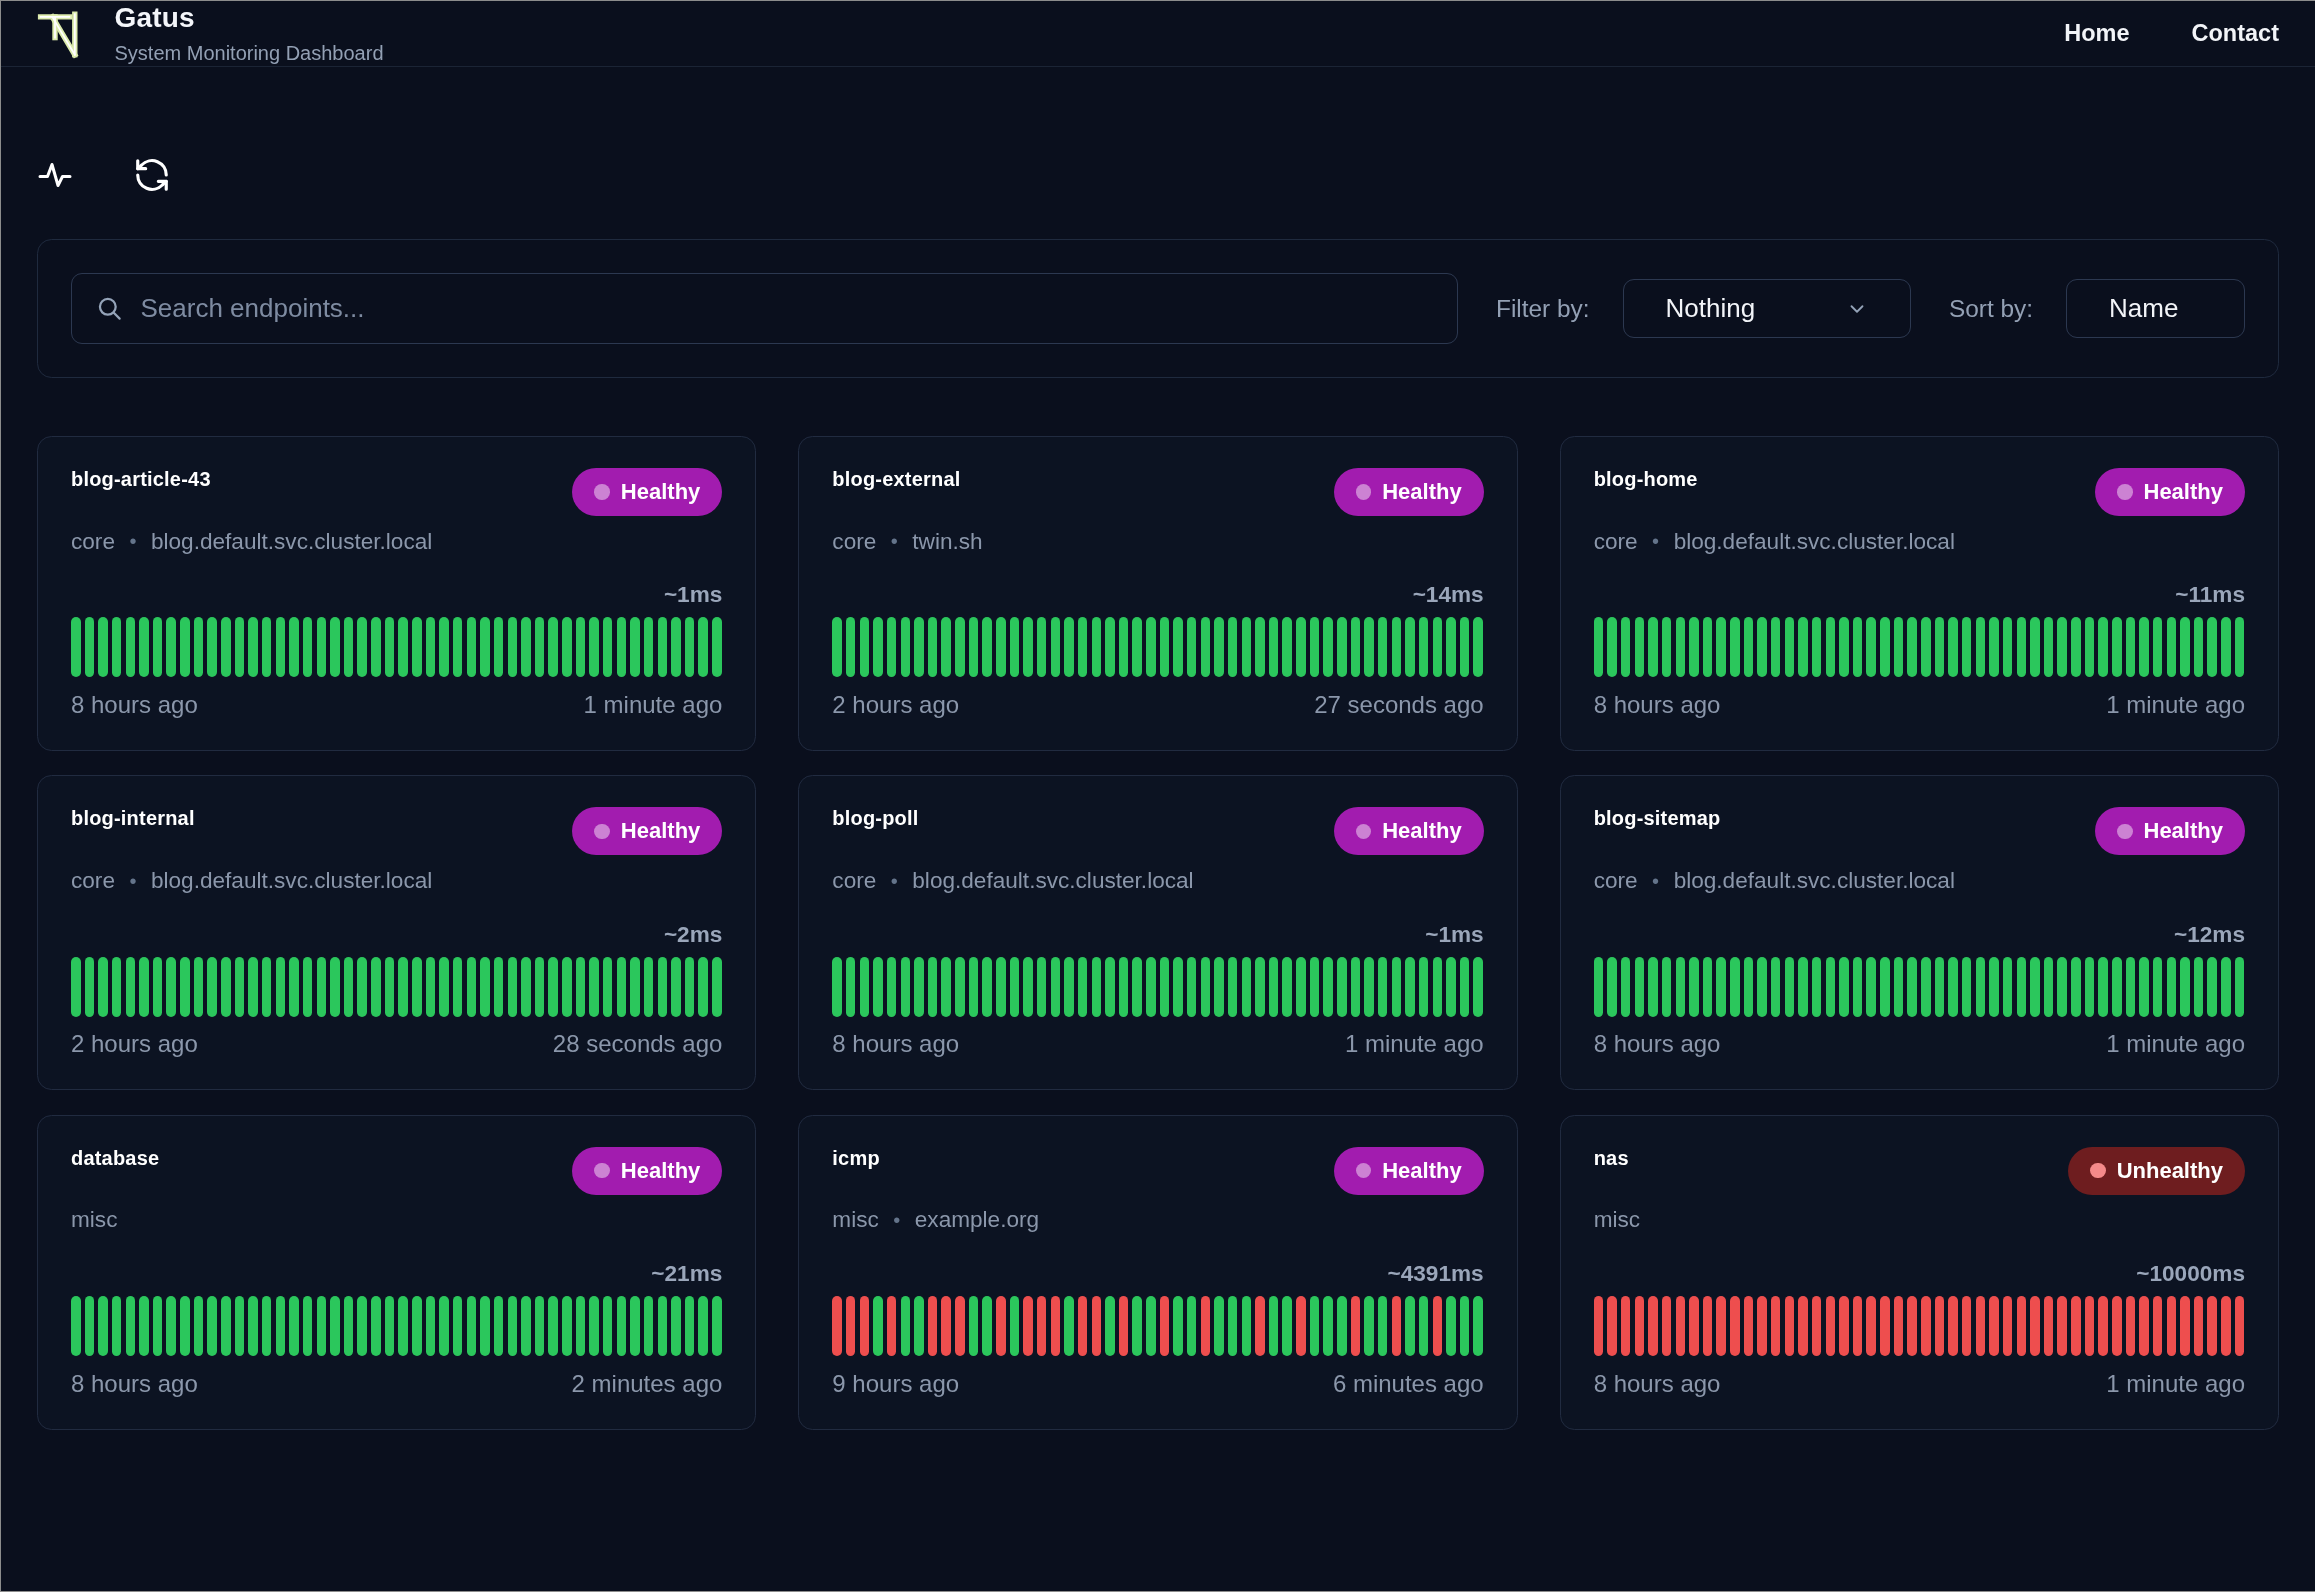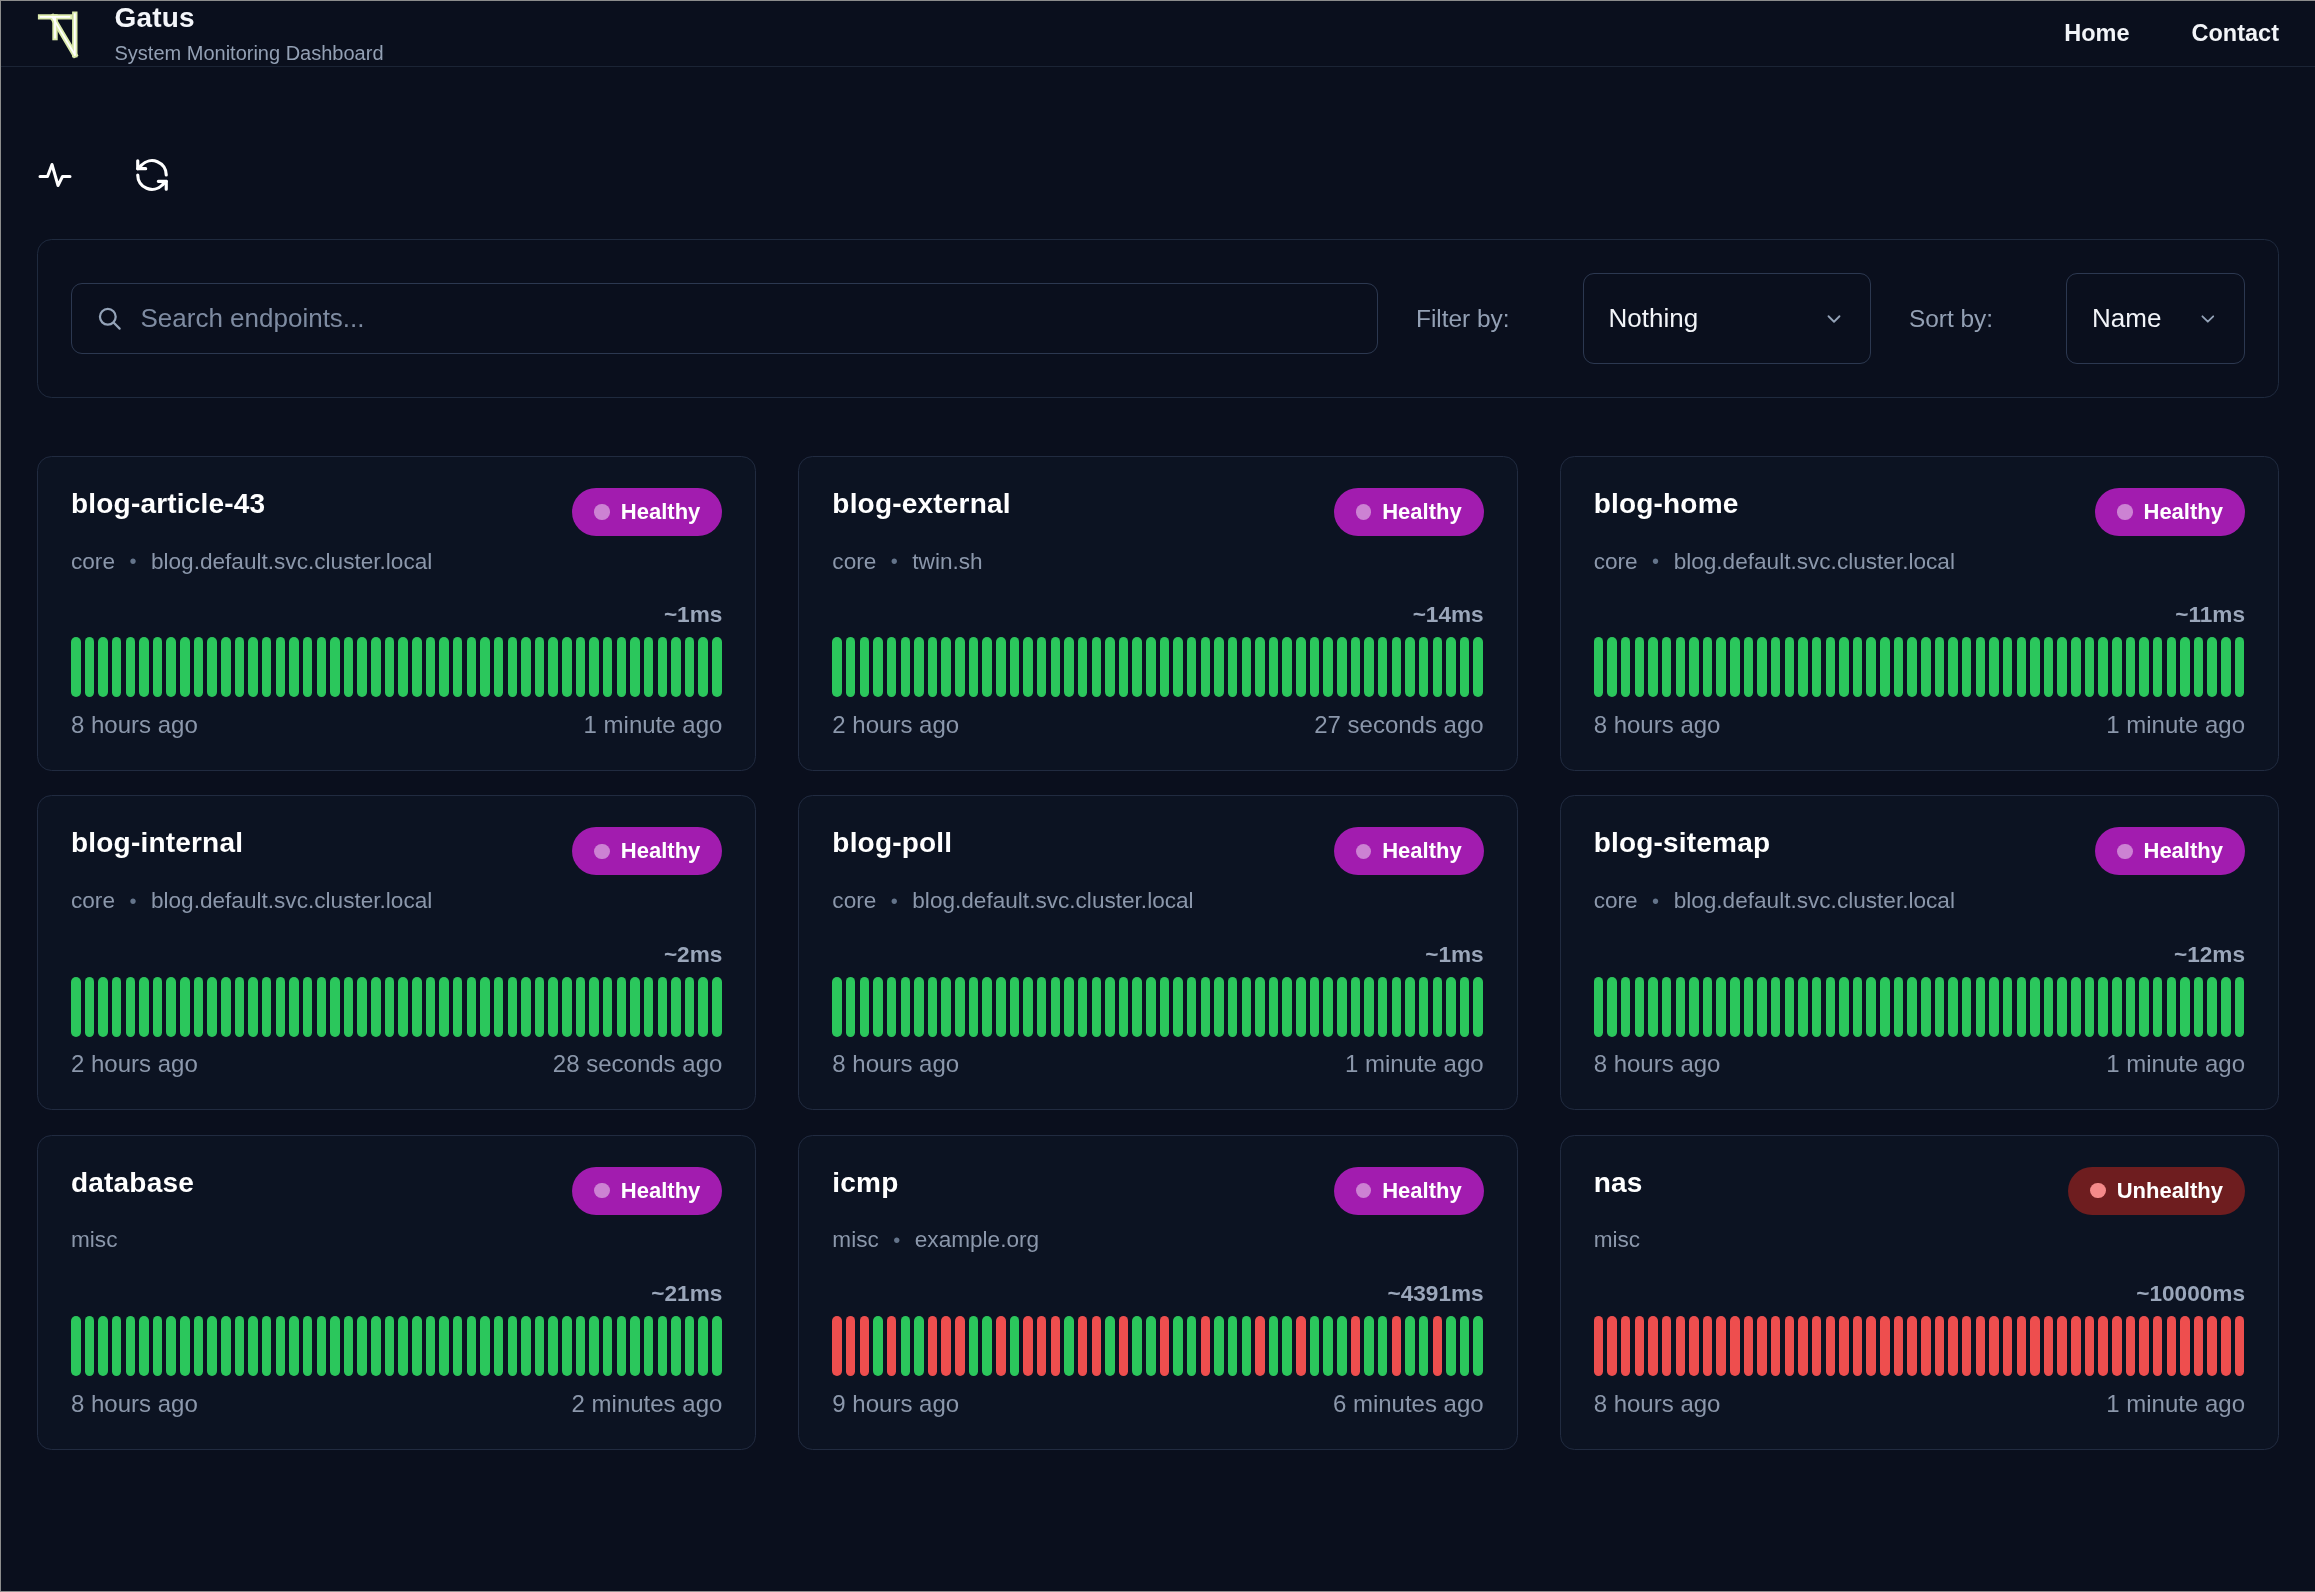--- a/index.html
+++ b/index.html
@@ -42,40 +42,40 @@
     flex:1; height:71px; border:0.9px solid #2c3850; border-radius:11px;
     display:flex; align-items:center; padding:0 23.5px; gap:18px; background:transparent;
   }
   .search-box input {
     flex:1; background:transparent; border:none; outline:none;
     font-size:26px; color:#e5eaf2; font-family:inherit;
   }
   .search-box input::placeholder { color:#7e8ba1; }
   .tool-label { font-size:24.4px; color:#93a0b4; white-space:nowrap; margin-left:5.4px; }
   .select {
-    height:91px; border:0.9px solid #2c3850; border-radius:11px;
+    height:59px; border:0.9px solid #2c3850; border-radius:11px;
     display:flex; align-items:center; justify-content:space-between;
-    padding:0 25px; gap:36px; cursor:pointer; background:transparent;margin-left:40px;
+    padding:0 42px; gap:36px; cursor:pointer; background:transparent;
   }
   .select.filter { width:288px; }
   .select.sort { width:179px; }
   .select .select-value { font-size:26px; color:#f2f4f8; }
 
   
   .grid {
     margin-top:58px;
     display:grid; grid-template-columns:repeat(3,1fr);
     column-gap:42px; row-gap:24.4px;
   }
   .card {
     height:315px; background:#0c1322; border:0.9px solid #212b40; border-radius:14.5px;
     padding:31px 33px; display:flex; flex-direction:column; cursor:pointer;
   }
   .card-top { display:flex; align-items:flex-start; justify-content:space-between; }
-  .card-name { font-size:28px; font-weight:700; color:#ffffff; letter-spacing:0.2px; }
+  .card-name { font-size:20px; font-weight:700; color:#ffffff; letter-spacing:0.2px; }
   .badge {
     display:flex; align-items:center; gap:11px;
     border-radius:904px; padding:11px 22px; flex:0 0 auto;
   }
   .badge .badge-dot { width:15.4px; height:15.4px; border-radius:50%; }
   .badge .badge-label { font-size:22px; font-weight:700; color:#ffffff; }
   .badge.healthy { background:#a21caf; }
   .badge.healthy .badge-dot { background:rgba(255,255,255,.45); }
   .badge.unhealthy { background:#6e1d1f; }
   .badge.unhealthy .badge-dot { background:#f58a8a; }

